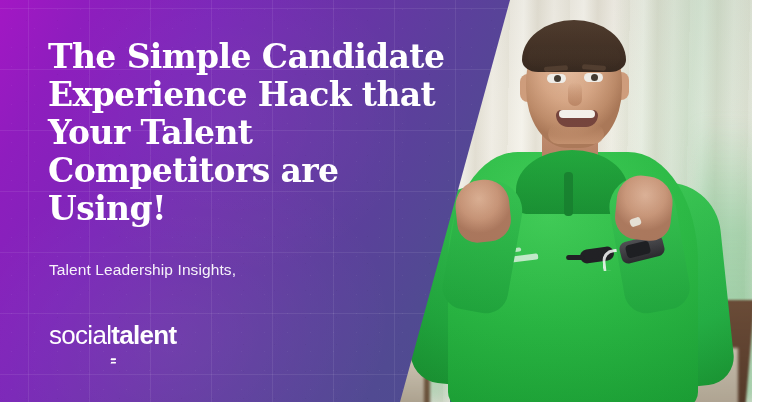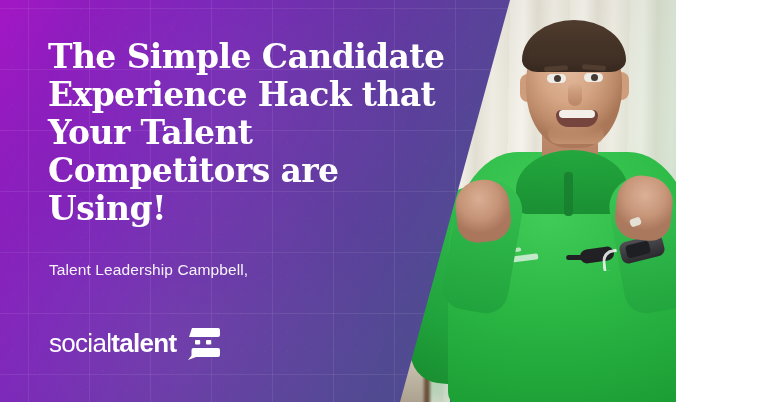--- a/index.html
+++ b/index.html
@@ -6,21 +6,21 @@
     margin: 0;
     padding: 0;
     background: #ffffff;
   }
   body {
     font-family: "Liberation Sans", sans-serif;
   }
 
   #slide {
     position: relative;
-    width: 676px;
+    width: 752px;
     height: 402px;
     overflow: hidden;
     background: #e8e4da;
   }
 
   
   .photo {
     position: absolute;
     inset: 0;
     left: 330px;
@@ -382,20 +382,21 @@
   }
 
   
   .brand {
     position: absolute;
     left: 1px; top: 322px;
     display: flex;
     align-items: center;
     gap: 10px;
     height: 42px;
+    flex-direction: column;
   }
   .brand-word {
     color: #ffffff;
     font-family: "Liberation Sans", sans-serif;
     font-size: 26px;
     line-height: 26px;
     letter-spacing: -0.7px;
     white-space: nowrap;
   }
   .brand-word .w-social { font-weight: 400; }
@@ -469,21 +470,21 @@
     <div class="panel-sweep"></div>
     <div class="panel-grid"></div>
     <div class="panel-noise"></div>
   </div>
 
   <div class="content">
 
     <h1 class="headline">The Simple Candidate Experience Hack that Your Talent Competitors are Using!</h1>
 
     <div class="subtitle">
-      <div>Talent Leadership Campbell,</div>
+      <div>Talent Leadership Insights,</div>
     </div>
 
     <div class="brand">
       <div class="brand-word">
         <span class="w-social">social</span><span class="w-talent">talent</span>
       </div>
       <svg class="brand-mark" viewBox="0 0 34 34">
 
         <path d="M6 2 H32 A2 2 0 0 1 34 4 V9 A2 2 0 0 1 32 11 H3 Z" fill="#ffffff"></path>
 

